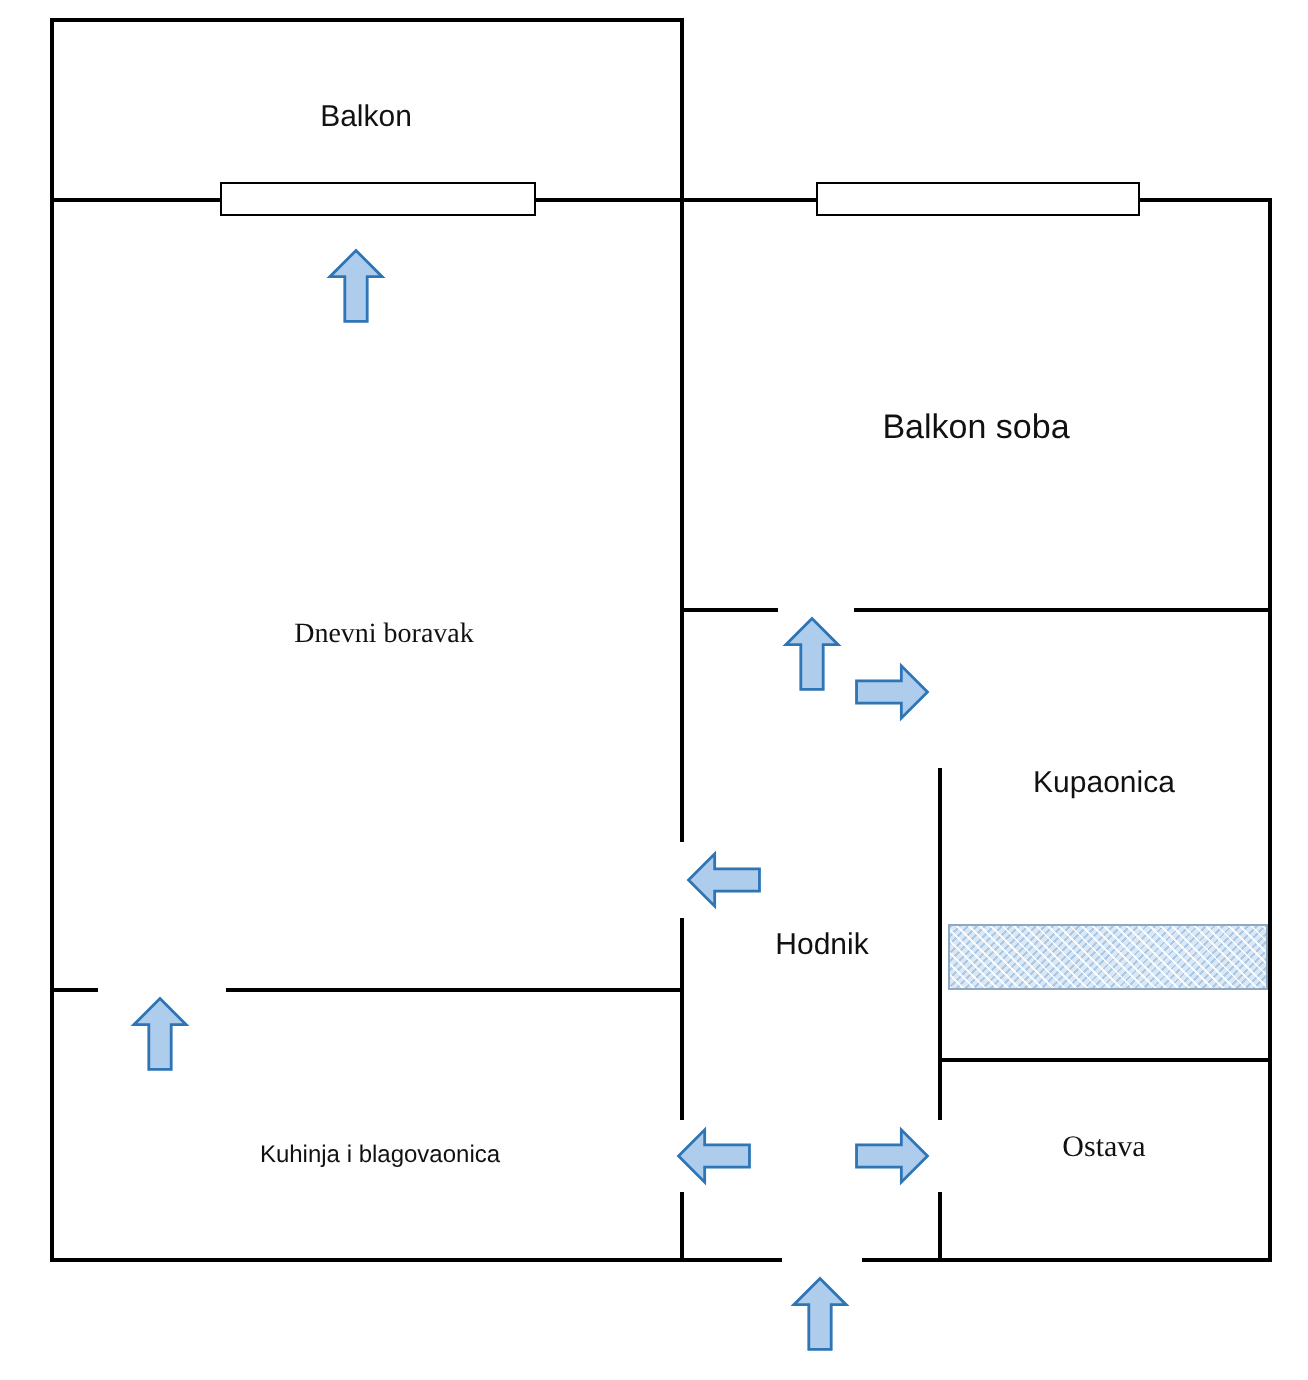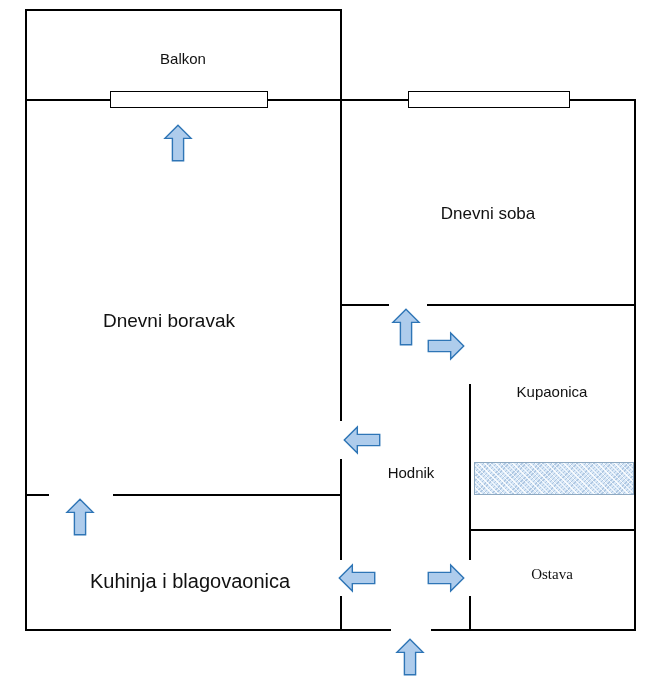--- a/index.html
+++ b/index.html
@@ -71,25 +71,25 @@
   <div class="wall" style="left:340px; top:596px; width:2px; height:35px;"></div>
   <div class="wall" style="left:469px; top:384px; width:2px; height:176px;"></div>
   <div class="wall" style="left:469px; top:596px; width:2px; height:35px;"></div>
 
   <div class="window" style="left:110px; top:91px; width:158px; height:17px;"></div>
   <div class="window" style="left:408px; top:91px; width:162px; height:17px;"></div>
 
   <div class="bathtub" style="left:474px; top:462px; width:160px; height:33px;"></div>
 
   <div class="room-label" style="left:25px;  top:50px;  width:316px; font-size:15px;">Balkon</div>
-  <div class="room-label" style="left:341px; top:204px; width:294px; font-size:17px;">Dnevni soba</div>
-  <div class="room-label" style="left:11px;  top:310px; width:316px; font-size:19px;">Dnevni boravak</div>
+  <div class="room-label" style="left:341px; top:204px; width:294px; font-size:17px;">Balkon soba</div>
+  <div class="room-label" style="left:34px;  top:310px; width:316px; font-size:14px;font-family:Liberation Serif, serif;">Dnevni boravak</div>
   <div class="room-label" style="left:470px; top:383px; width:164px; font-size:15px;">Kupaonica</div>
   <div class="room-label" style="left:346px; top:464px; width:130px; font-size:15px;">Hodnik</div>
-  <div class="room-label" style="left:30px;  top:570px; width:320px; font-size:20px;">Kuhinja i blagovaonica</div>
+  <div class="room-label" style="left:30px;  top:570px; width:320px; font-size:12px;">Kuhinja i blagovaonica</div>
   <div class="room-label" style="left:470px; top:566px; width:164px; font-size:15px;font-family:Liberation Serif, serif;">Ostava</div>
 
   <svg class="arrow up" style="left:164px; top:124px;" viewBox="0 0 30 40">
       <polygon points="15,1 29,15 21,15 21,39 9,39 9,15 1,15"></polygon>
     </svg>
   <svg class="arrow up" style="left:392px; top:308px;" viewBox="0 0 30 40">
       <polygon points="15,1 29,15 21,15 21,39 9,39 9,15 1,15"></polygon>
     </svg>
   <svg class="arrow right" style="left:432px; top:327px;" viewBox="0 0 30 40">
       <polygon points="15,1 29,15 21,15 21,39 9,39 9,15 1,15"></polygon>

